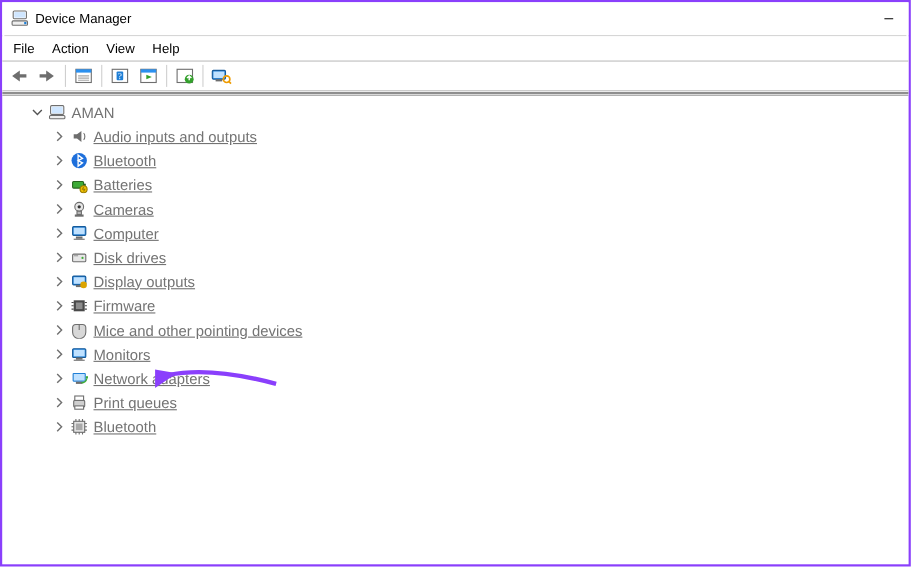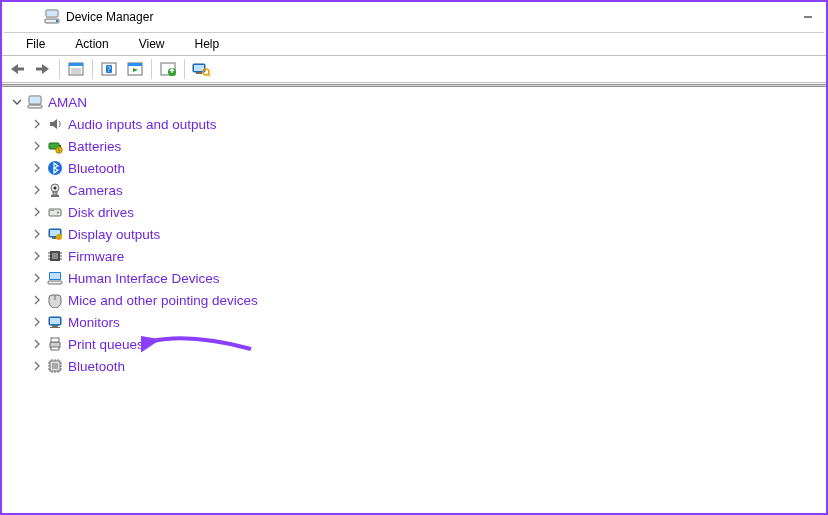--- a/index.html
+++ b/index.html
@@ -14,40 +14,38 @@
     overflow: hidden;
     position: relative;
   }
   
   .titlebar {
     height: 30px;
     display: flex;
     align-items: center;
     padding: 0 8px;
     background: #fff;
-    margin-left: 34px;
   }
   .titlebar .title { margin-left: 6px; font-size: 12px; }
   .titlebar .sys-icon { width: 16px; height: 16px; }
   .win-controls { margin-left: auto; display: flex; gap: 0; }
   .win-controls .ctl { width: 20px; height: 14px; display:flex; align-items:center; justify-content:center;}
   .ruleline { height:1px; background:#cccccc; margin: 0 2px 0 2px;}
   
   .menubar {
     display: flex;
     align-items: center;
     height: 22px;
     padding: 0 4px;
     background: #fff;
   }
   .menubar .menu-item {
     padding: 2px 10px 2px 6px;
     font-size: 12px;
     cursor: default;
-    margin-left: 14px;
   }
   
   .toolbar-wrap{
     border-top: 1px solid #bdbdbd;
     border-bottom: 1px solid #bdbdbd;
     background: #fff;
   }
   .toolbar {
     display: flex;
     align-items: center;
@@ -55,41 +53,41 @@
     padding: 0 2px;
   }
   .tb-btn { width: 24px; height: 22px; display:flex; align-items:center; justify-content:center; margin: 0 1px; border:1px solid transparent; border-radius:2px;}
   .tb-sep { width:1px; height:20px; background:#cfcfcf; margin: 0 3px;}
   .heavy-sep{
     height:4px;
     background: repeating-linear-gradient(0deg,#8e8e8e 0 1px,#d9d9d9 1px 2px,#8e8e8e 2px 3px,transparent 3px 4px);
   }
   
   .tree {
-    padding: 4px 2px 2px 2px;
+    padding: 4px 2px 2px 19px;
     font-size: 13px;
-    color: #6d28d9;
+    color: #737373;
   }
   .node-row {
     display: flex;
     align-items: center;
     height: 22px;
     white-space: nowrap;
   }
   .expander {
     width: 14px; height: 14px;
     display:flex; align-items:center; justify-content:center;
     margin-right: 2px;
     color:#666;
   }
   .expander svg { display:block;}
   .node-icon { width: 18px; height: 18px; display:flex; align-items:center; justify-content:center; margin-right: 4px;}
   .node-label { font-size: 13.5px; }
   .root-row { padding-left: 6px; }
-  .child-row { padding-left: 26px; }
+  .child-row { padding-left: 26px; text-decoration: underline; }
   
   .annotation{
     position: absolute;
     pointer-events: none;
   }
 </style>
 </head>
 <body>
 
 <div class="titlebar">
@@ -206,65 +204,81 @@
           </svg>
         </span>
         <span class="node-icon">
           <svg width="16" height="16" viewBox="0 0 16 16">
             <path d="M3 6h3l4-3v10l-4-3H3z" fill="#6e6e6e"></path>
             <path d="M12 5c1.5 1 1.5 5 0 6" stroke="#6e6e6e" fill="none"></path>
           </svg>
         </span>
         <span class="node-label">Audio inputs and outputs</span>
       </div>
+      <div class="node-row child-row" id="cat-2">
+        <span class="expander">
+          <svg width="10" height="10" viewBox="0 0 10 10">
+            <path d="M3 1 L7 5 L3 9" fill="none" stroke="#707070" stroke-width="1.3"></path>
+          </svg>
+        </span>
+        <span class="node-icon">
+          <svg width="16" height="16" viewBox="0 0 16 16">
+            <circle cx="8" cy="8" r="7" fill="#1e6fdb"></circle>
+            <path d="M7 3v10l4-3-4-2 4-2-4-3z" fill="none" stroke="#fff" stroke-width="1.2"></path>
+          </svg>
+        </span>
+        <span class="node-label">Bluetooth</span>
+      </div>
       <div class="node-row child-row" id="cat-1">
         <span class="expander">
           <svg width="10" height="10" viewBox="0 0 10 10">
             <path d="M3 1 L7 5 L3 9" fill="none" stroke="#707070" stroke-width="1.3"></path>
           </svg>
         </span>
         <span class="node-icon">
           <svg width="16" height="16" viewBox="0 0 16 16">
             <rect x="2" y="5" width="10" height="6" rx="1" fill="#3eab37" stroke="#27641f"></rect>
             <rect x="12" y="7" width="2" height="2" fill="#27641f"></rect>
             <circle cx="12" cy="12" r="3.2" fill="#f0c000" stroke="#9a7b00"></circle>
             <path d="M12 10l-1 2h2l-1 2" stroke="#9a7b00" fill="none"></path>
           </svg>
         </span>
         <span class="node-label">Batteries</span>
       </div>
-      <div class="node-row child-row" id="cat-2">
-        <span class="expander">
-          <svg width="10" height="10" viewBox="0 0 10 10">
-            <path d="M3 1 L7 5 L3 9" fill="none" stroke="#707070" stroke-width="1.3"></path>
-          </svg>
-        </span>
-        <span class="node-icon">
-          <svg width="16" height="16" viewBox="0 0 16 16">
-            <circle cx="8" cy="8" r="7" fill="#1e6fdb"></circle>
-            <path d="M7 3v10l4-3-4-2 4-2-4-3z" fill="none" stroke="#fff" stroke-width="1.2"></path>
-          </svg>
-        </span>
-        <span class="node-label">Bluetooth</span>
-      </div>
       <div class="node-row child-row" id="cat-3">
         <span class="expander">
           <svg width="10" height="10" viewBox="0 0 10 10">
             <path d="M3 1 L7 5 L3 9" fill="none" stroke="#707070" stroke-width="1.3"></path>
           </svg>
         </span>
         <span class="node-icon">
           <svg width="16" height="16" viewBox="0 0 16 16">
             <ellipse cx="8" cy="6" rx="4" ry="4" fill="#e6e6e6" stroke="#6e6e6e"></ellipse>
             <circle cx="8" cy="6" r="1.5" fill="#333"></circle>
             <rect x="6" y="10" width="4" height="3" fill="#b9b9b9" stroke="#6e6e6e"></rect>
             <rect x="4" y="13" width="8" height="2" fill="#6e6e6e"></rect>
           </svg>
         </span>
         <span class="node-label">Cameras</span>
+      </div>
+      <div class="node-row child-row" id="cat-4">
+        <span class="expander">
+          <svg width="10" height="10" viewBox="0 0 10 10">
+            <path d="M3 1 L7 5 L3 9" fill="none" stroke="#707070" stroke-width="1.3"></path>
+          </svg>
+        </span>
+        <span class="node-icon">
+          <svg width="16" height="16" viewBox="0 0 16 16">
+            <rect x="2" y="2" width="12" height="8" rx="1" fill="#1f7fd6" stroke="#155a9a"></rect>
+            <rect x="3" y="3" width="10" height="6" fill="#bfe1ff"></rect>
+            <rect x="5" y="11" width="6" height="2" fill="#6e6e6e"></rect>
+            <rect x="3" y="13" width="10" height="1" fill="#6e6e6e"></rect>
+          </svg>
+        </span>
+        <span class="node-label">Computer</span>
       </div>
       <div class="node-row child-row" id="cat-5">
         <span class="expander">
           <svg width="10" height="10" viewBox="0 0 10 10">
             <path d="M3 1 L7 5 L3 9" fill="none" stroke="#707070" stroke-width="1.3"></path>
           </svg>
         </span>
         <span class="node-icon">
           <svg width="16" height="16" viewBox="0 0 16 16">
             <rect x="2" y="5" width="12" height="7" rx="1" fill="#e6e6e6" stroke="#6e6e6e"></rect>
@@ -305,35 +319,20 @@
               <line x1="1" y1="8" x2="3" y2="8"></line>
               <line x1="1" y1="11" x2="3" y2="11"></line>
               <line x1="13" y1="5" x2="15" y2="5"></line>
               <line x1="13" y1="8" x2="15" y2="8"></line>
               <line x1="13" y1="11" x2="15" y2="11"></line>
             </g>
           </svg>
         </span>
         <span class="node-label">Firmware</span>
       </div>
-      <div class="node-row child-row" id="cat-8">
-        <span class="expander">
-          <svg width="10" height="10" viewBox="0 0 10 10">
-            <path d="M3 1 L7 5 L3 9" fill="none" stroke="#707070" stroke-width="1.3"></path>
-          </svg>
-        </span>
-        <span class="node-icon">
-          <svg width="16" height="16" viewBox="0 0 16 16">
-            <rect x="2" y="2" width="12" height="8" rx="1" fill="#1f7fd6"></rect>
-            <rect x="3" y="3" width="10" height="6" fill="#bfe1ff"></rect>
-            <rect x="1" y="11" width="14" height="3" rx="1" fill="#eee" stroke="#6e6e6e"></rect>
-          </svg>
-        </span>
-        <span class="node-label">Human Interface Devices</span>
-      </div>
       <div class="node-row child-row" id="cat-11">
         <span class="expander">
           <svg width="10" height="10" viewBox="0 0 10 10">
             <path d="M3 1 L7 5 L3 9" fill="none" stroke="#707070" stroke-width="1.3"></path>
           </svg>
         </span>
         <span class="node-icon">
           <svg width="16" height="16" viewBox="0 0 16 16">
             <path d="M5 3 h6 a3 3 0 0 1 3 3 v4 a5 5 0 0 1 -12 0 V6 a3 3 0 0 1 3 -3 z" fill="#d8d8d8" stroke="#6e6e6e"></path>
             <line x1="8" y1="3" x2="8" y2="8" stroke="#6e6e6e"></line>
@@ -349,20 +348,37 @@
         </span>
         <span class="node-icon">
           <svg width="16" height="16" viewBox="0 0 16 16">
             <rect x="2" y="3" width="12" height="8" rx="1" fill="#1f7fd6" stroke="#155a9a"></rect>
             <rect x="3" y="4" width="10" height="6" fill="#bfe1ff"></rect>
             <rect x="5" y="11" width="6" height="2" fill="#6e6e6e"></rect>
             <rect x="3" y="13" width="10" height="1" fill="#6e6e6e"></rect>
           </svg>
         </span>
         <span class="node-label">Monitors</span>
+      </div>
+      <div class="node-row child-row" id="cat-13">
+        <span class="expander">
+          <svg width="10" height="10" viewBox="0 0 10 10">
+            <path d="M3 1 L7 5 L3 9" fill="none" stroke="#707070" stroke-width="1.3"></path>
+          </svg>
+        </span>
+        <span class="node-icon">
+          <svg width="16" height="16" viewBox="0 0 16 16">
+            <rect x="2" y="3" width="12" height="8" rx="1" fill="#1f7fd6"></rect>
+            <rect x="3" y="4" width="10" height="6" fill="#bfe1ff"></rect>
+            <rect x="5" y="11" width="6" height="2" fill="#6e6e6e"></rect>
+            <path d="M10 12 q4 0 5 -4" stroke="#3eab37" fill="none" stroke-width="1.3"></path>
+            <rect x="14" y="6" width="2" height="2" fill="#3eab37"></rect>
+          </svg>
+        </span>
+        <span class="node-label">Network adapters</span>
       </div>
       <div class="node-row child-row" id="cat-15">
         <span class="expander">
           <svg width="10" height="10" viewBox="0 0 10 10">
             <path d="M3 1 L7 5 L3 9" fill="none" stroke="#707070" stroke-width="1.3"></path>
           </svg>
         </span>
         <span class="node-icon">
           <svg width="16" height="16" viewBox="0 0 16 16">
             <rect x="3" y="6" width="10" height="6" rx="1" fill="#cfcfcf" stroke="#6e6e6e"></rect>

